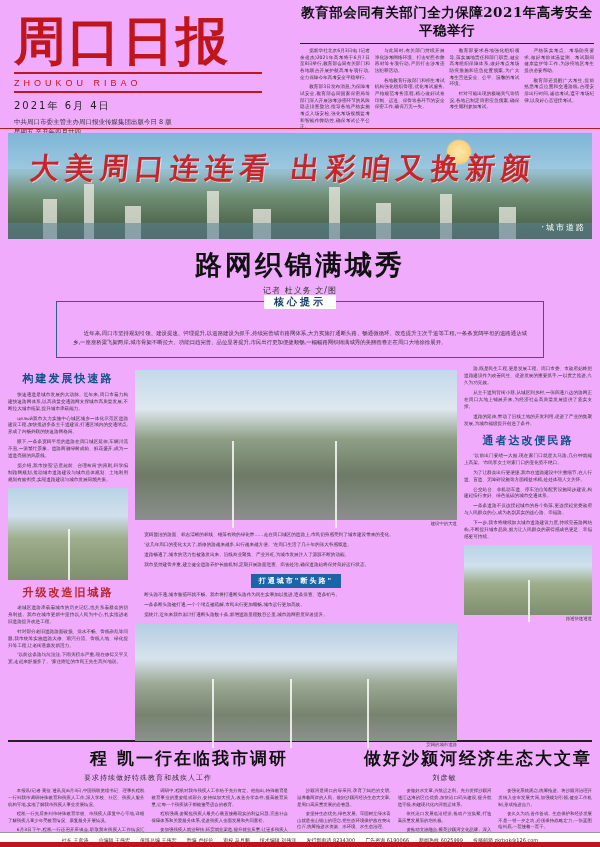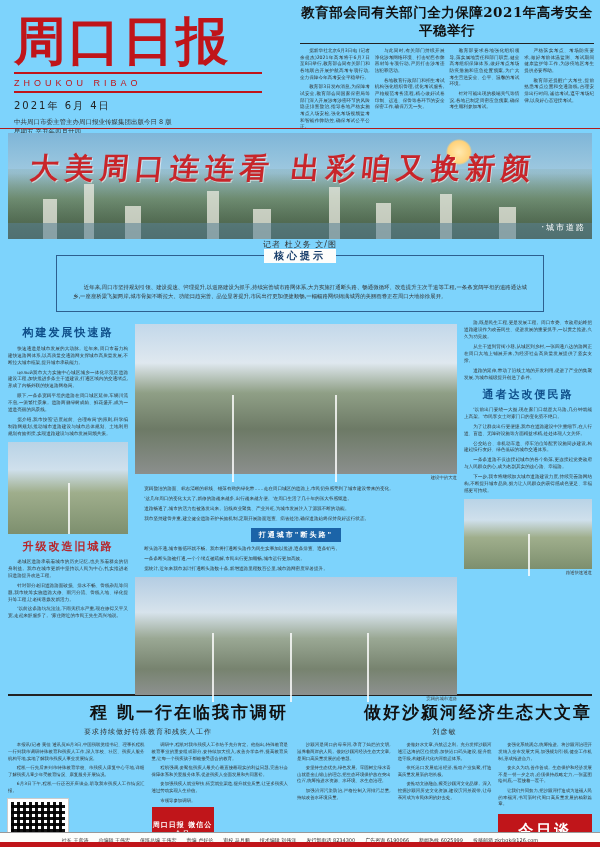--- a/index.html
+++ b/index.html
@@ -1,17 +1,17 @@
 <!DOCTYPE html>
 <html><head>
 <meta charset="utf-8">
 <style>
   html,body{margin:0;padding:0;background:#cfcfcf;}
   body{font-family:"DejaVu Sans","Liberation Sans",sans-serif;}
-  .page{position:relative;width:600px;height:847px;background:#7dd3fc;overflow:hidden;}
+  .page{position:relative;width:600px;height:847px;background:#f0abfc;overflow:hidden;}
 
   
   .masthead{position:relative;height:128px;border-bottom:1px solid #b01c1c;}
   .mast-left{position:absolute;left:14px;top:6px;width:280px;}
   .mast-title{font-family:"DejaVu Serif","Liberation Serif",serif;font-weight:bold;font-size:52px;
     color:#c0151a;letter-spacing:2px;line-height:1.05;margin-top:8px;}
   .mast-pinyin{font-size:9px;letter-spacing:4px;color:#c0151a;margin-top:4px;font-family:"Liberation Sans",sans-serif;}
   .mast-rule{height:2px;background:#c0151a;margin:3px 0 4px 0;width:248px;}
   .mast-date{font-size:10px;color:#222;letter-spacing:2px;margin-top:6px;}
   .mast-meta{font-size:6.5px;color:#333;line-height:1.6;margin-top:4px;}
@@ -161,20 +161,21 @@
     <div class="bld" style="left:42%;width:18px;height:30px;"></div>
     <div class="bld" style="left:55%;width:11px;height:52px;"></div>
     <div class="bld" style="left:63%;width:15px;height:36px;"></div>
     <div class="bld" style="left:74%;width:12px;height:45px;"></div>
     <div class="bld" style="left:84%;width:17px;height:32px;"></div>
     <div class="hero-river"></div>
     <div class="hero-brush">大美周口连连看 出彩咱又换新颜</div>
     <div class="hero-side">·城市道路</div>
   </div>
 
+  <div class="main-title">路网织锦满城秀</div>
   <div class="byline">记者 杜义务 文/图</div>
 
   <div class="coretip">
     <div class="cap">核心提示</div>
     <p>近年来,周口市坚持规划引领、建设提速、管理提升,以道路建设为抓手,持续完善城市路网体系,大力实施打通断头路、畅通微循环、改造提升主次干道等工程,一条条宽阔平坦的道路通达城乡,一座座桥梁飞架两岸,城市骨架不断拉大、功能日趋完善、品位显著提升,市民出行更加便捷顺畅,一幅幅路网织锦满城秀的美丽画卷正在周口大地徐徐展开。</p>
   </div>
 
   <div class="body-wrap">
 
     <div class="col colL">

